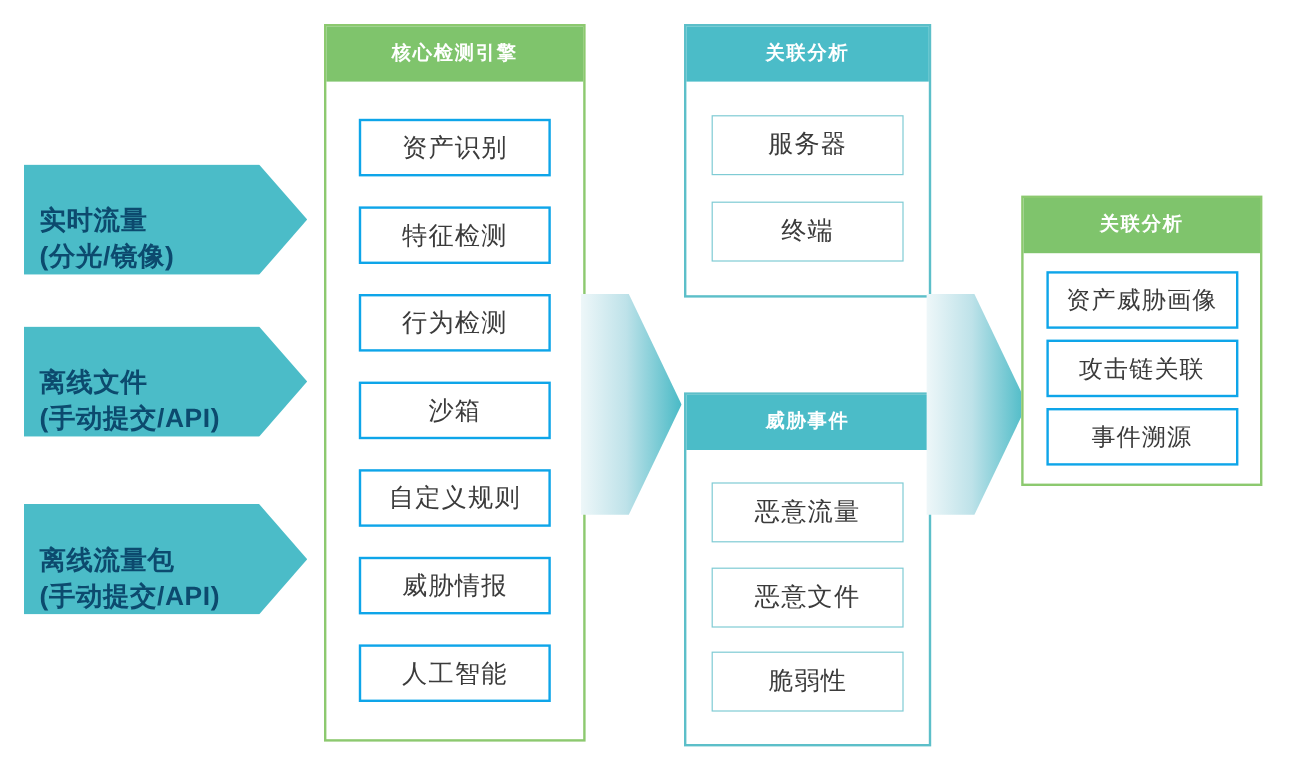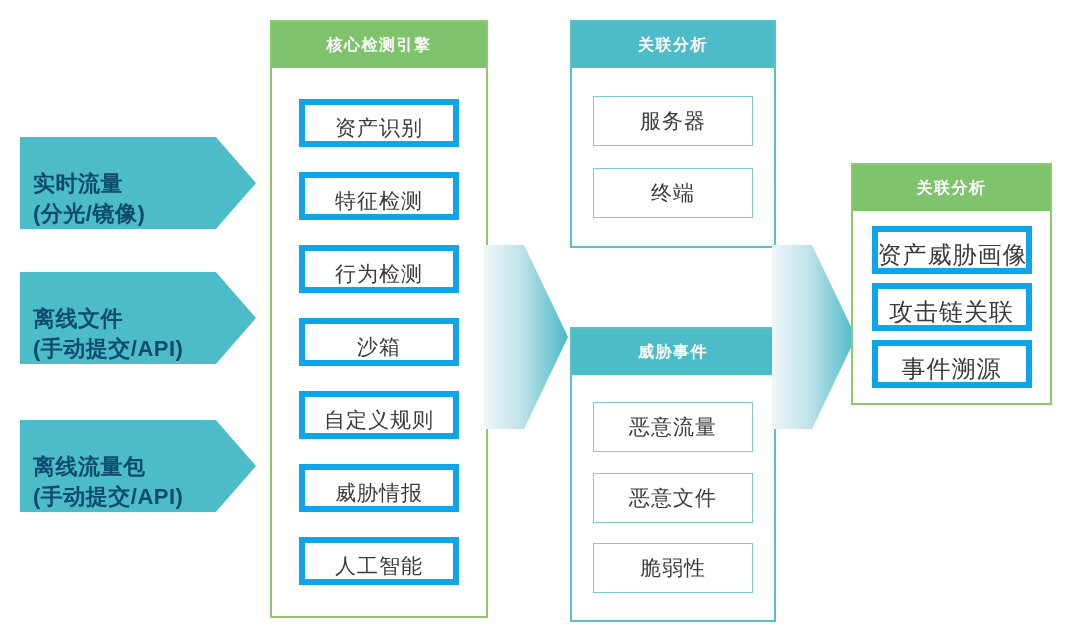--- a/index.html
+++ b/index.html
@@ -79,28 +79,28 @@
     width: 160px;
     height: 48px;
     line-height: 46px;
     text-align: center;
     font-size: 21px;
     color: #3b3b3b;
     background: #ffffff;
     letter-spacing: 1px;
     white-space: nowrap;
   }
-  .panel.green .item-box { border: 6px solid #0ea5e9; }
+  .panel.green .item-box { border: 2px solid #0ea5e9; }
   .panel.teal  .item-box { border: 1px solid #7fcbd4; }
 
   
   #panel-core   .item-box { width: 160px; height: 48px; line-height: 46px; }
   #panel-asset  .item-box { width: 160px; height: 50px; line-height: 48px; }
   #panel-threat .item-box { width: 160px; height: 50px; line-height: 48px; }
-  #panel-corr   .item-box { width: 160px; height: 48px; line-height: 46px; font-size: 24px; }
+  #panel-corr   .item-box { width: 160px; height: 48px; line-height: 46px; font-size: 20px; }
 
   
   .connector { position: absolute; }
 </style>
 </head>
 <body>
 
 <div id="canvas">
 
   <div class="input-arrow" id="arrow-realtime" style="left:20px; top:137px; width:236px; height:92px;">

